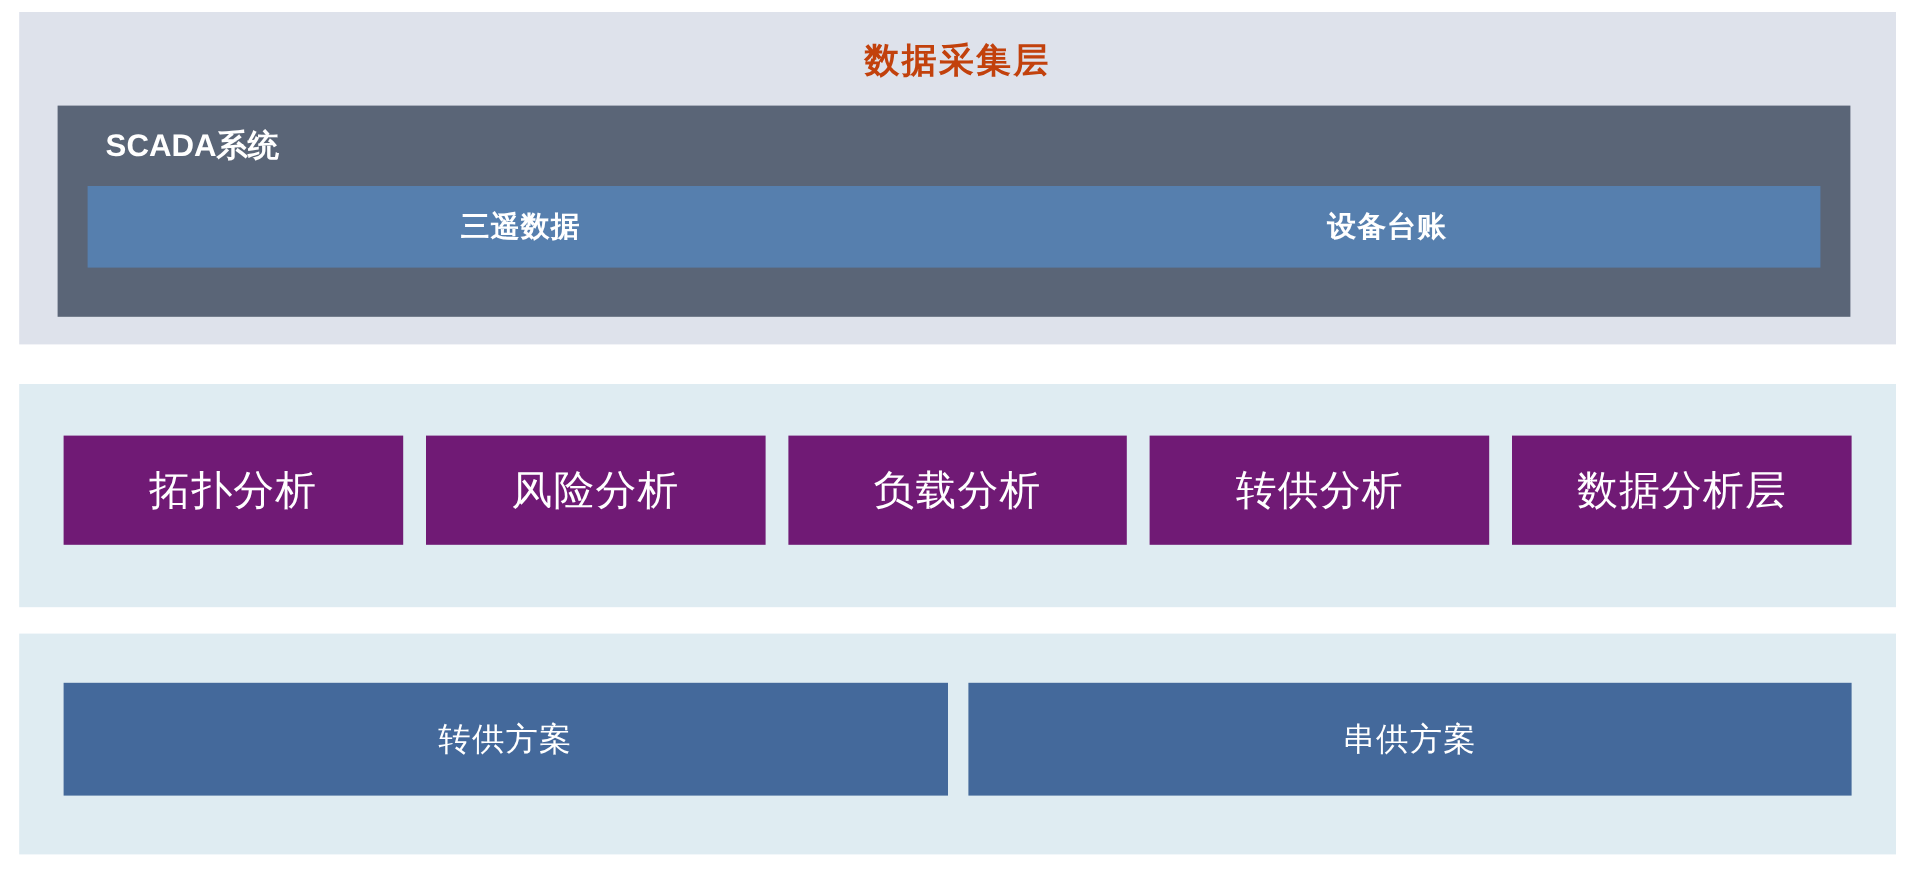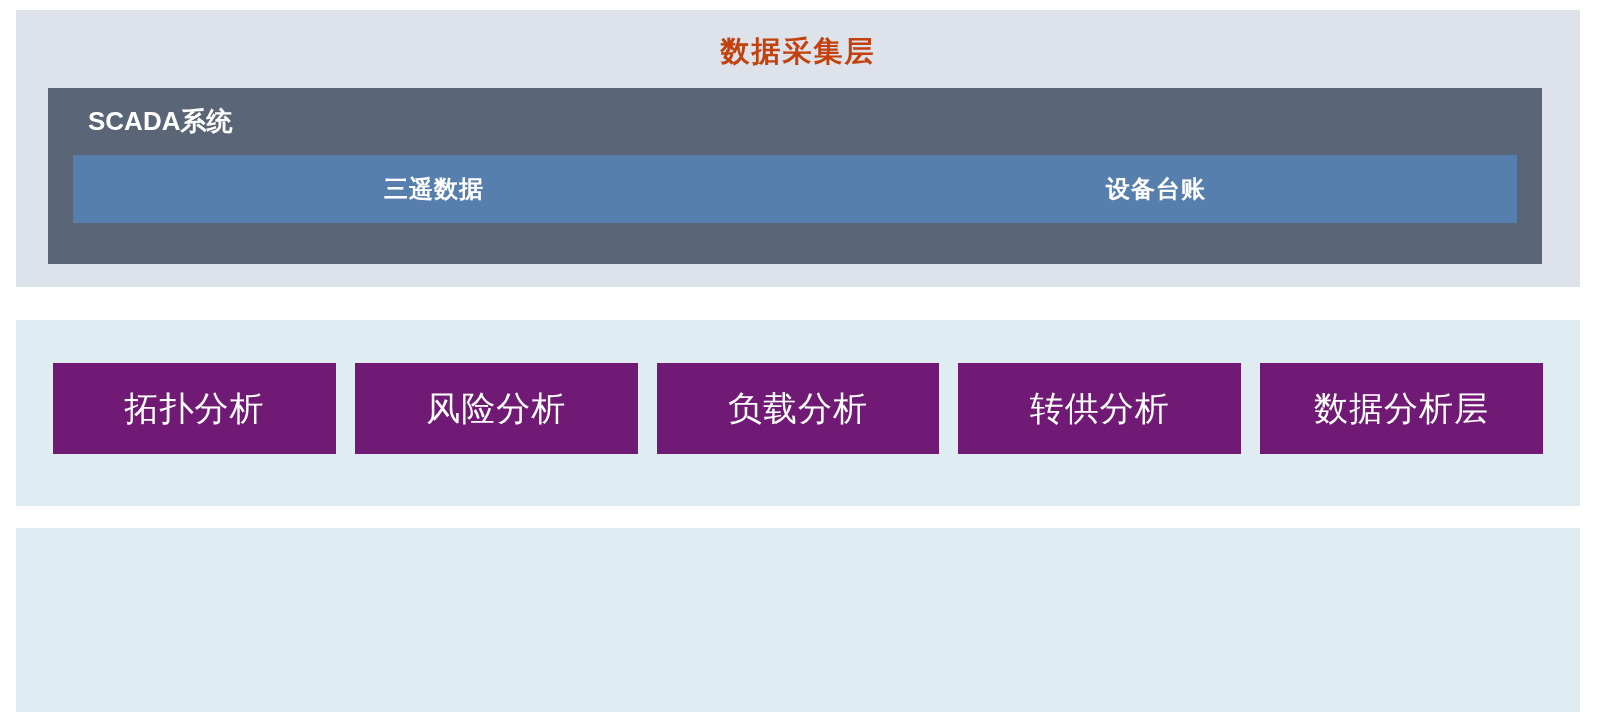--- a/index.html
+++ b/index.html
@@ -122,13 +122,17 @@
   <div class="analysis-row">
     <div class="box">拓扑分析</div>
     <div class="box">风险分析</div>
     <div class="box">负载分析</div>
     <div class="box">转供分析</div>
     <div class="box">数据分析层</div>
   </div>
 </div>
 
 <div class="layer layer3">
+  <div class="app-row">
+    <div class="box">转供方案</div>
+    <div class="box">串供方案</div>
+  </div>
 </div>
 
 </body></html>

